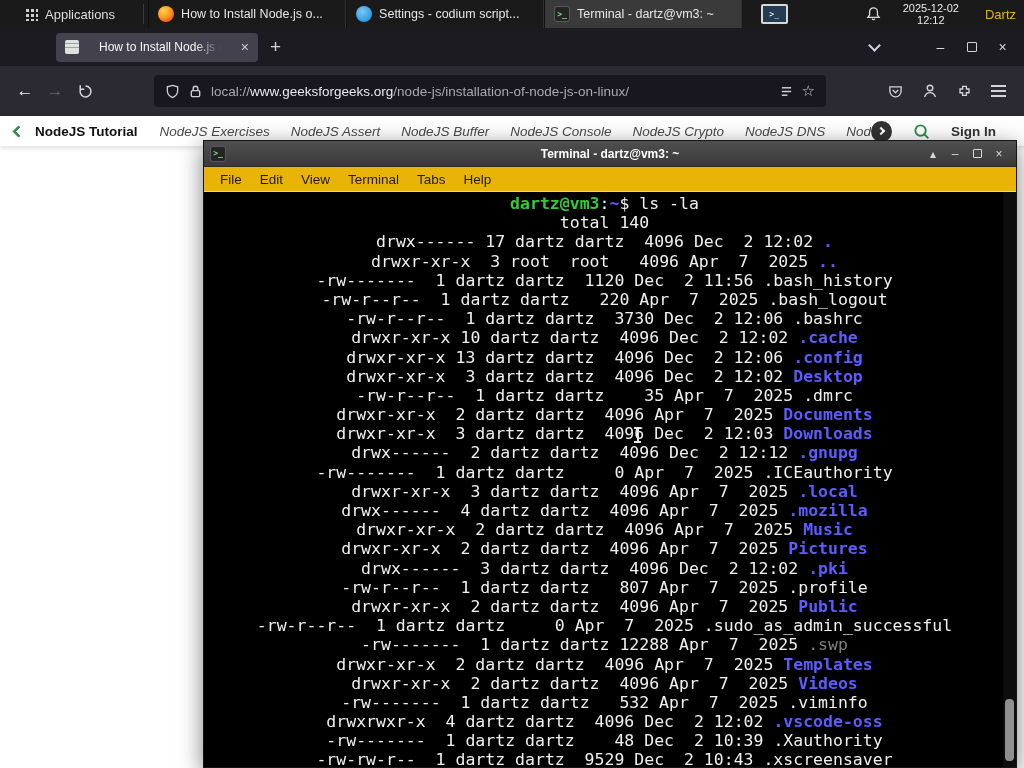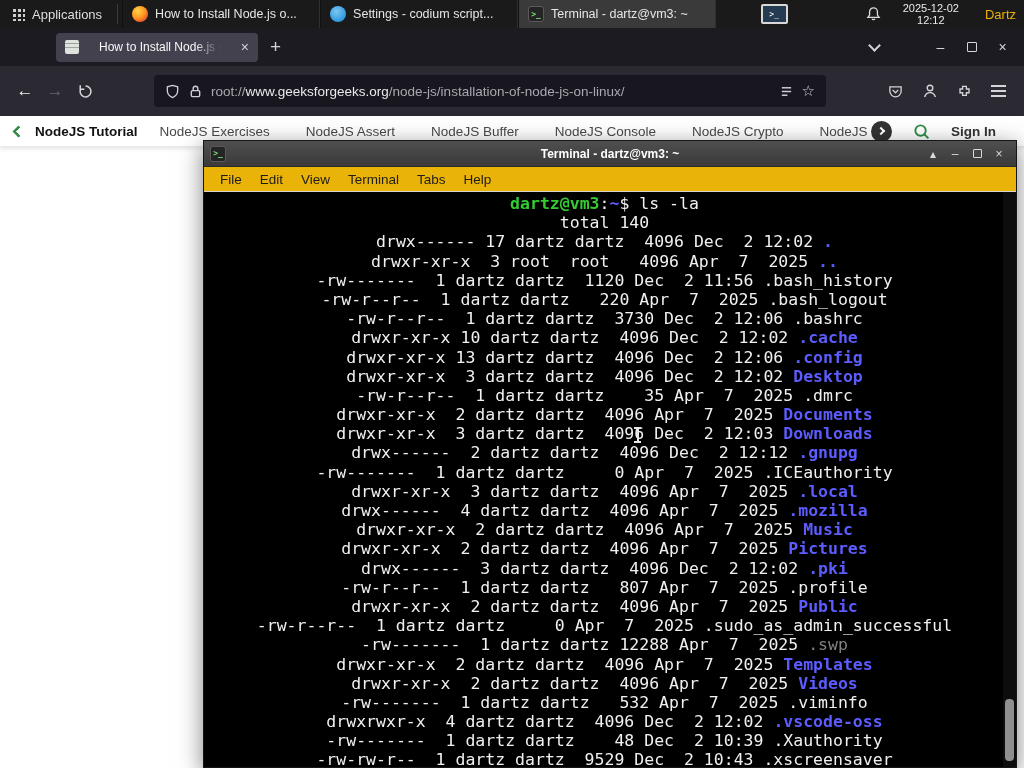--- a/index.html
+++ b/index.html
@@ -7,21 +7,21 @@
     --gfg-green:#2f8d46;
   }
   *{box-sizing:border-box;}
   html,body{margin:0;padding:0;width:1024px;height:768px;overflow:hidden;
     font-family:"Liberation Sans",sans-serif;background:#fff;}
   .screen{position:relative;width:1024px;height:768px;overflow:hidden;background:#0b0b0b;}
 
   
   .panel{position:absolute;left:0;top:0;right:0;height:28px;background:#1a1a1a;
     display:flex;align-items:center;color:#dedede;font-size:13px;z-index:50;}
-  .apps-btn{display:flex;align-items:center;gap:7px;padding:0 11px;height:100%;}
+  .apps-btn{display:flex;align-items:center;gap:7px;padding:0 24px;height:100%;}
   .apps-grid{width:14px;height:14px;
     background-image:radial-gradient(circle,#cfcfcf 1.5px,transparent 1.7px);
     background-size:5px 5px;background-position:1px 1px;}
   .psep{width:1px;height:20px;background:#3c3c3c;margin:0 4px;}
   .wbtns{display:flex;height:100%;}
   .wbtn{display:flex;align-items:center;gap:7px;width:198px;padding:0 9px;height:100%;
     border-right:1px solid #303030;border-left:1px solid #101010;overflow:hidden;}
   .wbtn.active{background:#3a3a3a;}
   .wtitle{white-space:nowrap;overflow:hidden;text-overflow:ellipsis;font-size:12.5px;color:#e6e6e6;}
   .wicon{width:16px;height:16px;flex:0 0 16px;border-radius:50%;display:flex;
@@ -73,21 +73,21 @@
   .hamburger::before{top:-5px;} .hamburger::after{top:5px;}
 
   
   .site-nav{height:31px;background:#fff;display:flex;align-items:center;padding:0 14px;
     font-size:13.5px;color:#4a4a4a;border-bottom:1px solid #e8e8e8;
     box-shadow:0 2px 4px rgba(0,0,0,.10);}
   .chev-left-green{width:9px;height:9px;border-left:3px solid var(--gfg-green);
     border-bottom:3px solid var(--gfg-green);transform:rotate(45deg);display:inline-block;
     border-radius:1px;margin-right:12px;flex:0 0 auto;}
   .nav-active{color:#111;font-weight:700;white-space:nowrap;}
-  .nav-items{display:flex;gap:36px;margin-left:22px;overflow:hidden;white-space:nowrap;}
+  .nav-items{display:flex;gap:21px;margin-left:22px;overflow:hidden;white-space:nowrap;font-style:italic;}
   .nav-item{white-space:nowrap;}
   .nav-right{margin-left:auto;display:flex;align-items:center;gap:21px;flex:0 0 auto;}
   .more-circle{width:21px;height:21px;border-radius:50%;background:#333;display:flex;
     align-items:center;justify-content:center;}
   .chev-right-white{width:6px;height:6px;border-right:2px solid #fff;border-top:2px solid #fff;
     transform:rotate(45deg);margin-left:-2px;}
   .signin{color:#333;font-weight:600;margin-right:14px;}
   .ff-content{position:absolute;left:0;top:120px;right:0;bottom:0;background:#fff;z-index:-1;}
 
   
@@ -201,21 +201,21 @@
           <svg width="15" height="15" viewBox="0 0 16 16">
               <path d="M8 1.5 13.5 3v4.2c0 3.6-2.3 5.9-5.5 7.3C4.8 13.1 2.5 10.8 2.5 7.2V3z" fill="none" stroke="#cfced6" stroke-width="1.4"></path>
             </svg>
         </span>
         <span>
           <svg width="13" height="15" viewBox="0 0 14 16">
               <rect x="2.5" y="7" width="9" height="6.5" rx="1.2" fill="none" stroke="#cfced6" stroke-width="1.5"></rect>
               <path d="M4.5 7V4.8a2.5 2.5 0 0 1 5 0V7" fill="none" stroke="#cfced6" stroke-width="1.5"></path>
             </svg>
         </span>
-        <span class="url-text"><span>root://</span><span class="url-domain">www.geeksforgeeks.org</span><span>/node-js/installation-of-node-js-on-linux/</span></span>
+        <span class="url-text"><span>local://</span><span class="url-domain">www.geeksforgeeks.org</span><span>/node-js/installation-of-node-js-on-linux/</span></span>
         <span>
           <svg width="13" height="13" viewBox="0 0 14 14">
               <line x1="2" y1="3" x2="12" y2="3" stroke="#cfced6" stroke-width="1.6"></line>
               <line x1="2" y1="7" x2="12" y2="7" stroke="#cfced6" stroke-width="1.6"></line>
               <line x1="2" y1="11" x2="8" y2="11" stroke="#cfced6" stroke-width="1.6"></line>
             </svg>
         </span>
         <span class="star">☆</span>
       </div>
       <div class="toolbar-icons">

